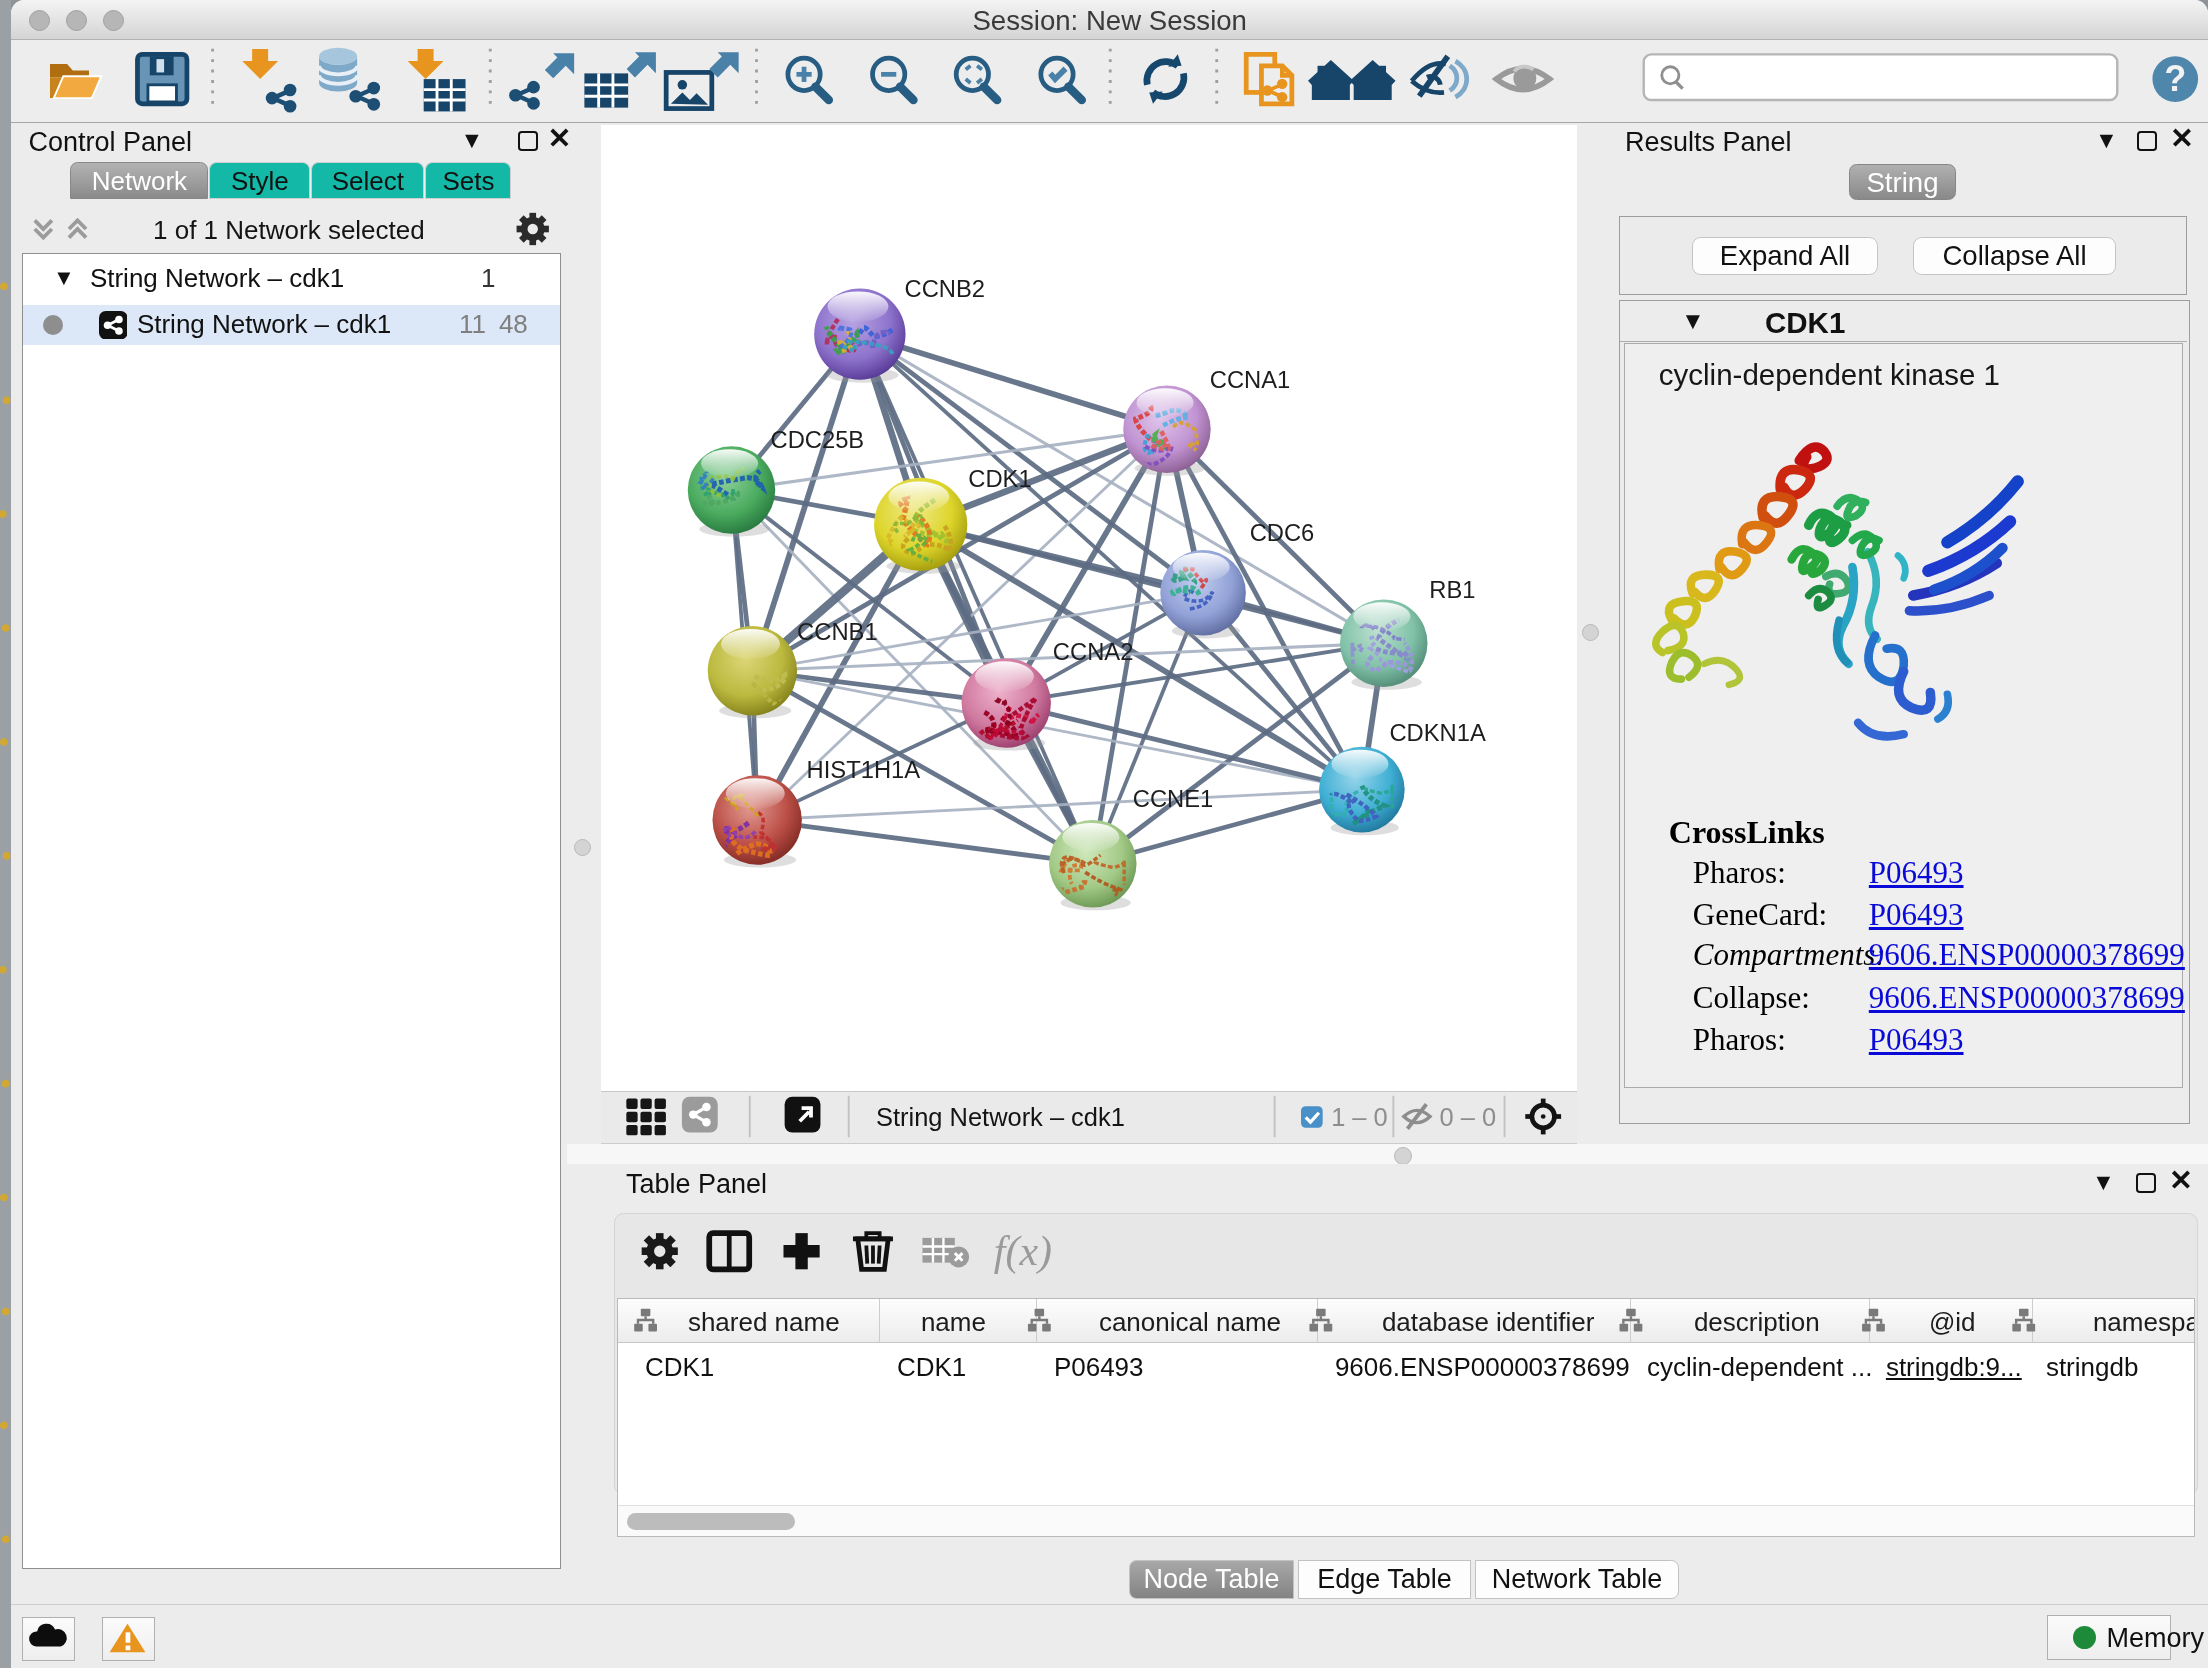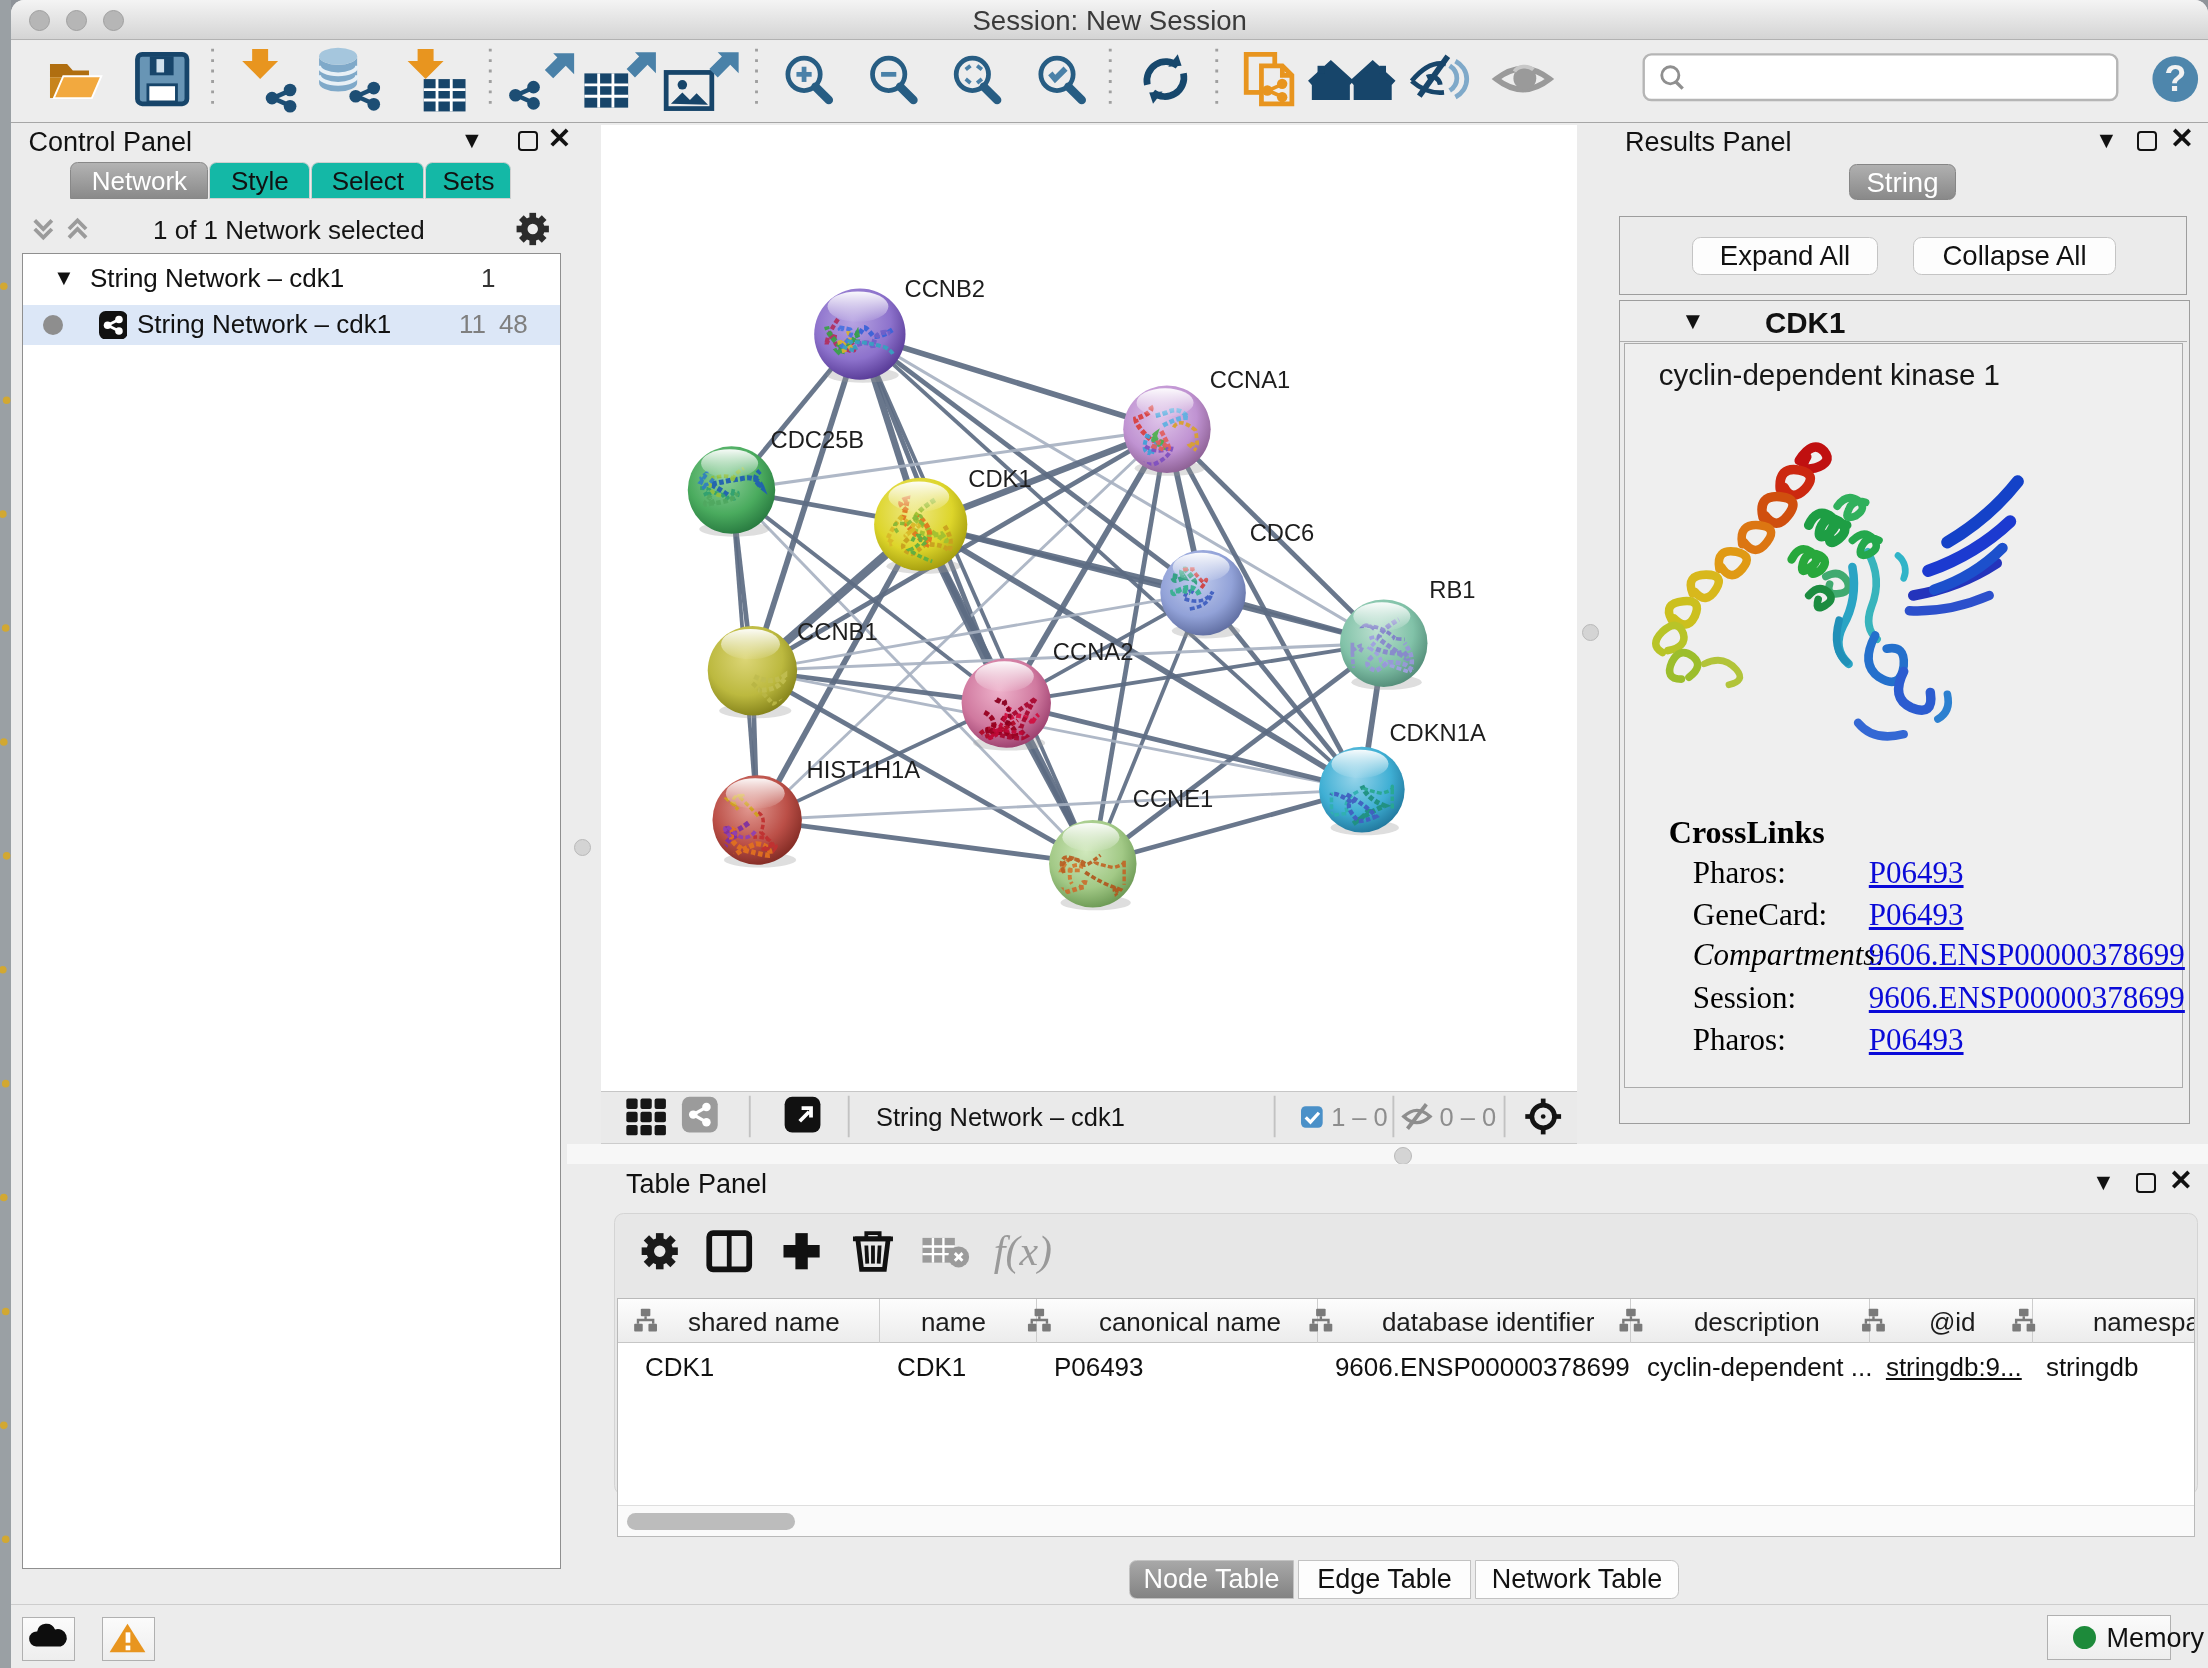--- a/index.html
+++ b/index.html
@@ -667,21 +667,21 @@
 <path d="M300,128 a20,20 0 0 1 6,24" fill="none" stroke="#30b4c8" stroke-width="7" stroke-linecap="round"></path>
 <path d="M410,120 q-30,30 -72,44" fill="none" stroke="#1c50cc" stroke-width="11" stroke-linecap="round"></path>
 </svg>
       <div class="abs serif" style="left:44px;top:470px;font-size:32px;font-weight:bold;color:#000;">CrossLinks</div>
       <div class="abs serif" style="left:68px;top:511px;font-size:31px;color:#000;">Pharos:</div>
       <div class="abs serif link" style="left:244px;top:511px;font-size:31px;">P06493</div>
       <div class="abs serif" style="left:68px;top:553px;font-size:31px;color:#000;">GeneCard:</div>
       <div class="abs serif link" style="left:244px;top:553px;font-size:31px;">P06493</div>
       <div class="abs serif" style="left:68px;top:593px;font-size:31px;color:#000;font-style:italic;">Compartments:</div>
       <div class="abs serif link" style="left:244px;top:593px;font-size:31px;">9606.ENSP00000378699</div>
-      <div class="abs serif" style="left:68px;top:636px;font-size:31px;color:#000;">Session:</div>
+      <div class="abs serif" style="left:68px;top:636px;font-size:31px;color:#000;">Collapse:</div>
       <div class="abs serif link" style="left:244px;top:636px;font-size:31px;">9606.ENSP00000378699</div>
       <div class="abs serif" style="left:68px;top:678px;font-size:31px;color:#000;">Pharos:</div>
       <div class="abs serif link" style="left:244px;top:678px;font-size:31px;">P06493</div>
     </div>
   </div>
 </div>
 
 <div class="abs" style="left:567px;top:1144px;width:1642px;height:20px;background:#f7f7f7;"></div>
 <div class="abs" style="left:1394px;top:1147px;width:16px;height:16px;border-radius:50%;background:#d4d4d4;border:1px solid #b9b9b9;"></div>
 <div class="abs" style="left:574px;top:839px;width:15px;height:15px;border-radius:50%;background:#d4d4d4;border:1px solid #b9b9b9;"></div>

